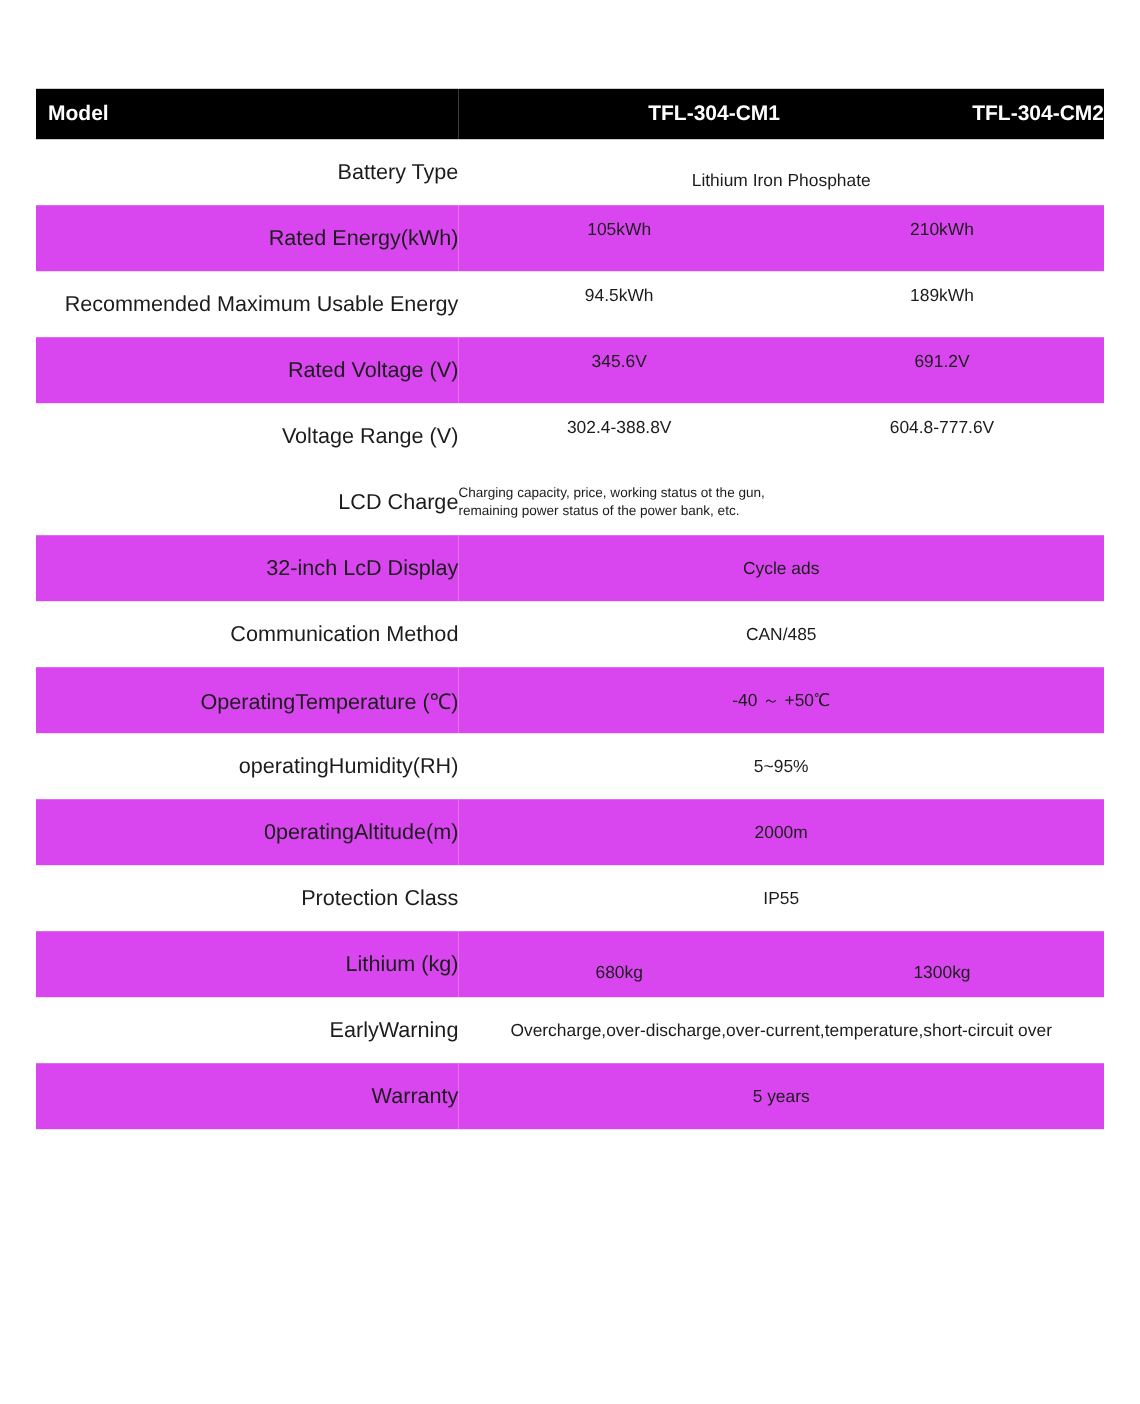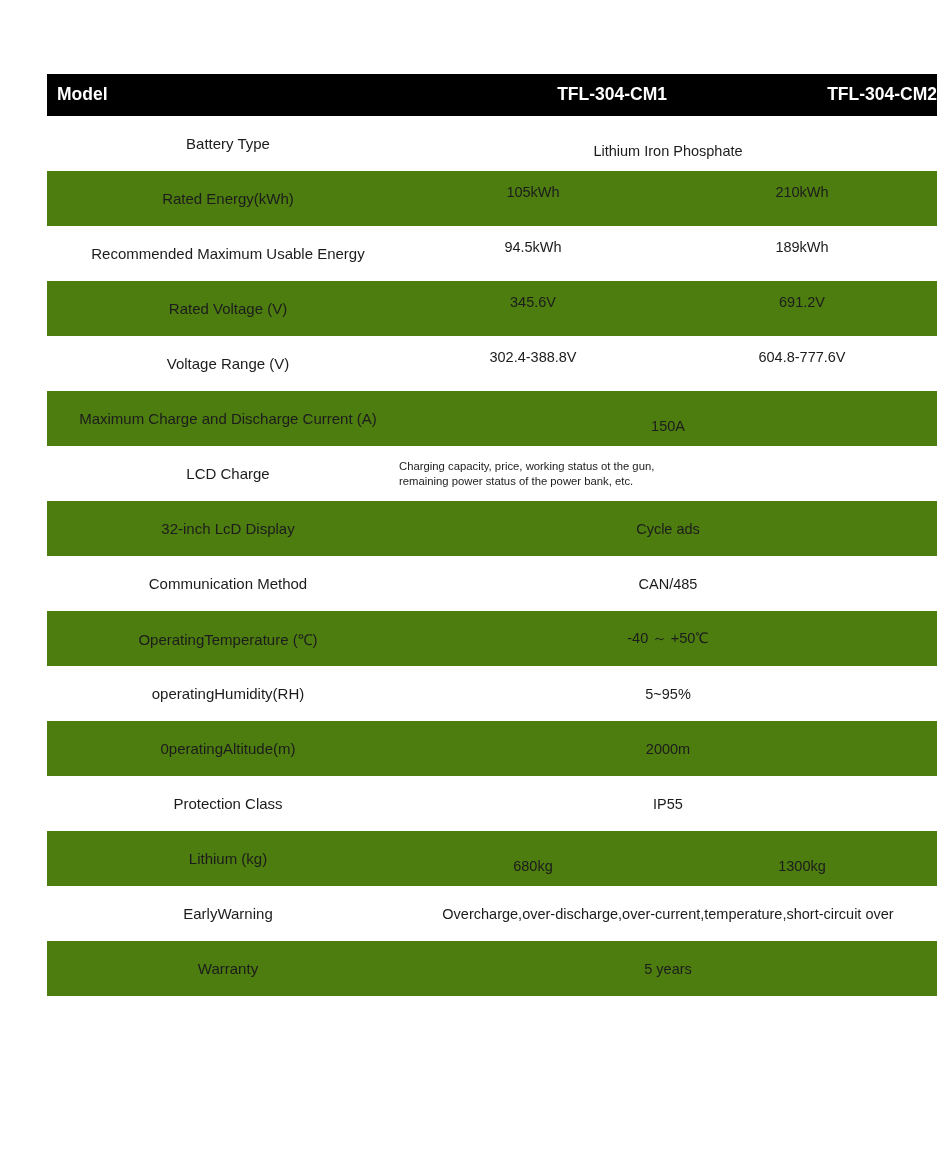--- a/index.html
+++ b/index.html
@@ -10,21 +10,21 @@
   body {
     width: 950px;
     height: 1170px;
     font-family: "Liberation Sans", sans-serif;
     color: #1a1a1a;
     position: relative;
     overflow: hidden;
   }
   .sheet {
     position: absolute;
-    left: 47px;
+    left: 30px;
     top: 74px;
     width: 890px;
   }
   table.spec {
     border-collapse: collapse;
     width: 890px;
     table-layout: fixed;
   }
   table.spec col.c0 { width: 352px; }
   table.spec col.c1 { width: 268px; }
@@ -46,26 +46,26 @@
   }
 
   tbody td {
     font-size: 14.5px;
     color: #1c1c1c;
     vertical-align: middle;
     padding: 0;
     border: none;
   }
   tbody tr.alt td {
-    background: #4d7c0f;
+    background: #d946ef;
   }
   tbody tr td.label {
     padding-left: 10px;
-    text-align: center;
-    font-size: 15px;
+    text-align: right;
+    font-size: 18px;
   }
   tbody td.val {
     text-align: center;
   }
   .rowh-a { height: 55px; }
 
   
   .dn-up { position: relative; top: -7px; }
   .dn-dn { position: relative; top: 7px; }
 
@@ -129,26 +129,20 @@
         </tr>
         <tr class="rowh-a">
           <td class="label">Voltage Range (V)</td>
           <td class="val">
             <div class="dn-up">302.4-388.8V</div>
           </td>
           <td class="val">
             <div class="dn-up">604.8-777.6V</div>
           </td>
         </tr>
-        <tr class="alt rowh-a">
-          <td class="label">Maximum Charge and Discharge Current (A)</td>
-          <td class="val" colspan="2">
-            <div class="dn-dn">150A</div>
-          </td>
-        </tr>
         <tr class="rowh-a">
           <td class="label">LCD Charge</td>
           <td class="val" colspan="2">
             <div class="small2 ">
               <div>Charging capacity, price, working status ot the gun,</div>
               <div>remaining power status of the power bank, etc.</div>
             </div>
           </td>
         </tr>
         <tr class="alt rowh-a">

